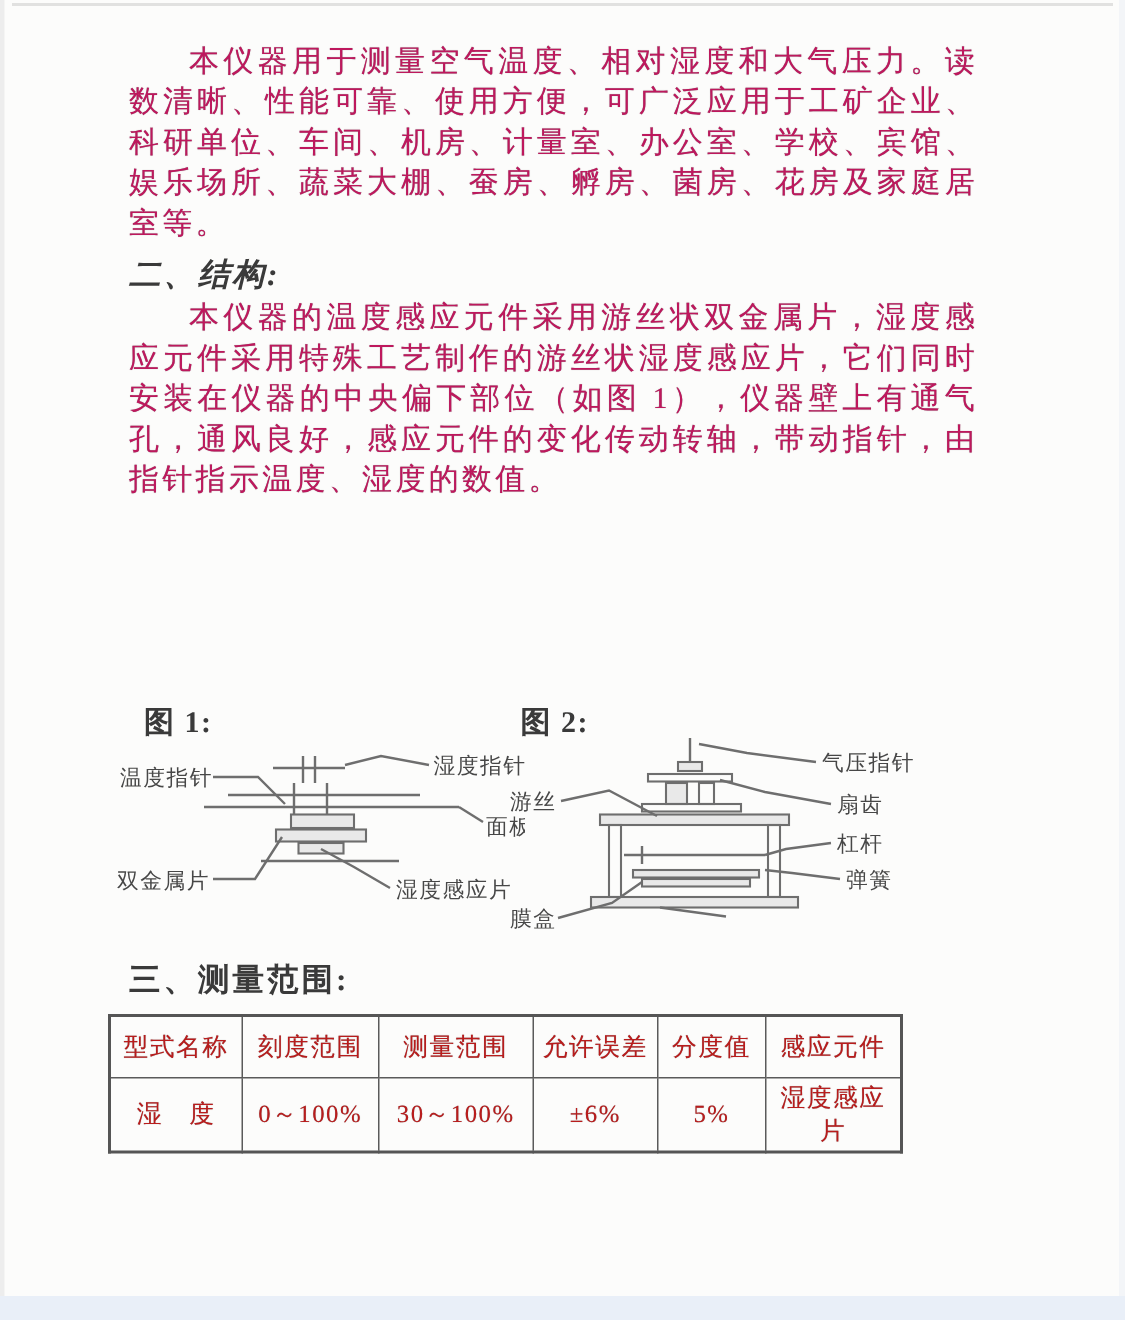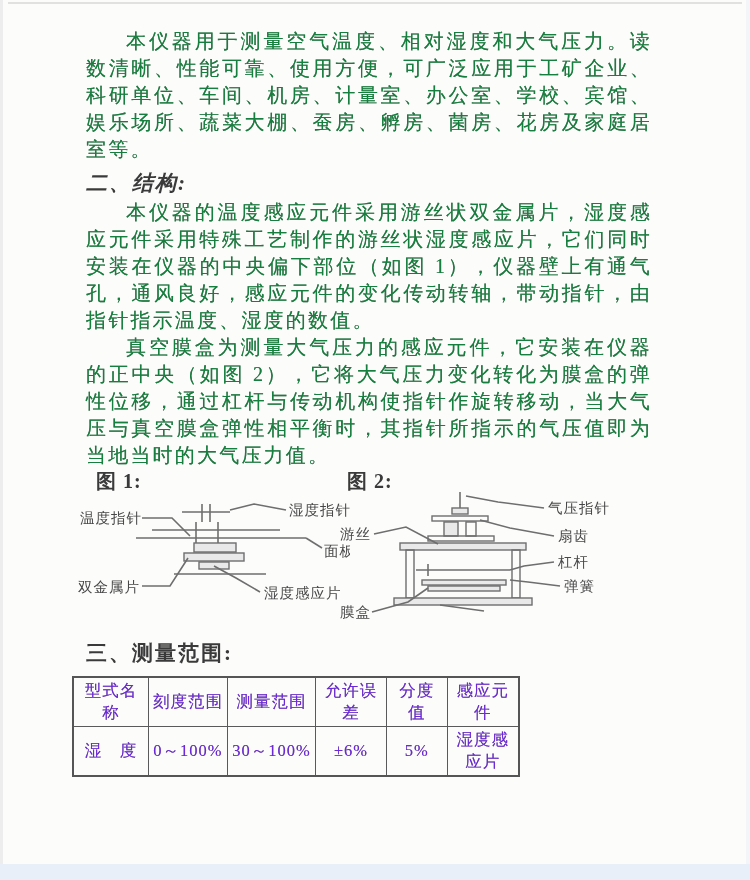--- a/index.html
+++ b/index.html
@@ -12,42 +12,42 @@
   .scan-edge-top{position:absolute;left:8px;top:2px;width:734px;height:2px;background:#dadada;opacity:.8;}
   .scan-edge-left{position:absolute;left:0;top:0;width:3px;height:100%;background:#ededed;}
   .scan-edge-bottom{position:absolute;left:0;bottom:0;width:100%;height:16px;background:#e9eff8;}
   .scan-edge-right{position:absolute;right:0;top:0;width:4px;height:100%;background:#f3f5f8;}
 
   .content-top{position:absolute;left:86px;top:28px;width:566px;}
   h2.sec{font-size:21px;line-height:27px;font-weight:600;color:#3a3a3a;margin:0 0 2px 0;letter-spacing:2px;}
   h2.sec .gap{display:inline-block;width:2.2em;}
   .content-top p{
     font-size:20px;line-height:27px;margin:0;text-indent:2em;
-    text-align:justify;letter-spacing:2.2px;color:#15803d;
+    text-align:justify;letter-spacing:2.2px;color:#be185d;
     text-shadow:0 0 .5px rgba(70,70,70,.65);
   }
   h2.sec.mt{margin-top:7px;font-style:italic;}
 
   .figures{position:absolute;left:0;top:468px;width:750px;height:175px;padding-left:31px;}
   .fig-title{position:absolute;top:0;font-size:20px;font-weight:600;letter-spacing:1px;color:#3a3a3a;}
   #fig1-title{left:96px;}
   #fig2-title{left:347px;}
   .figsvg{position:absolute;}
   #fig1-svg{left:78px;top:28px;}
   #fig2-svg{left:332px;top:16px;}
   .figsvg text{font-family:"Liberation Serif","DejaVu Serif",serif;font-size:14.5px;fill:#474747;letter-spacing:1px;}
   .figsvg line,.figsvg polyline,.figsvg path{stroke:#6e6e6e;stroke-width:1.6;fill:none;}
   .figsvg rect{stroke:#6e6e6e;stroke-width:1.4;fill:#e9e9e9;}
   .figsvg rect.hollow{fill:none;}
 
   .sec3{position:absolute;left:72px;top:640px;width:566px;}
   .sec3 h2{margin-left:14px;}
   table.spec{
-    border-collapse:collapse;margin-top:9px;width:448px;
-    font-size:16.5px;color:#6d28d9;letter-spacing:1px;
+    border-collapse:collapse;margin-top:9px;width:530px;
+    font-size:16.5px;color:#b91c1c;letter-spacing:1px;
     border:2px solid #555;
   }
   table.spec th,table.spec td{
     border:1.4px solid #5a5a5a;text-align:center;vertical-align:middle;
     padding:2px 4px;font-weight:400;
     text-shadow:0 0 .5px rgba(70,70,70,.6);
   }
   table.spec thead th{height:36px;}
   table.spec tbody tr:nth-child(1) td{height:38px;}
   table.spec tbody tr:nth-child(2) td{height:36px;}
@@ -62,21 +62,20 @@
   <div class="scan-edge-top"></div>
   <div class="scan-edge-left"></div>
   <div class="scan-edge-right"></div>
   <div class="scan-edge-bottom"></div>
 
   <div class="content-top">
     <p>本仪器用于测量空气温度、相对湿度和大气压力。读数清晰、性能可靠、使用方便，可广泛应用于工矿企业、科研单位、车间、机房、计量室、办公室、学校、宾馆、娱乐场所、蔬菜大棚、蚕房、孵房、菌房、花房及家庭居室等。</p>
 
     <h2 class="sec mt">二、结构:</h2>
     <p>本仪器的温度感应元件采用游丝状双金属片，湿度感应元件采用特殊工艺制作的游丝状湿度感应片，它们同时安装在仪器的中央偏下部位（如图 1），仪器壁上有通气孔，通风良好，感应元件的变化传动转轴，带动指针，由指针指示温度、湿度的数值。</p>
-    <p>真空膜盒为测量大气压力的感应元件，它安装在仪器的正中央（如图 2），它将大气压力变化转化为膜盒的弹性位移，通过杠杆与传动机构使指针作旋转移动，当大气压与真空膜盒弹性相平衡时，其指针所指示的气压值即为当地当时的大气压力值。</p>
   </div>
 
   <div class="figures">
     <div class="fig-title" id="fig1-title">图 1:</div>
     <div class="fig-title" id="fig2-title">图 2:</div>
 
     <svg class="figsvg" id="fig1-svg" width="272" height="130" viewBox="0 0 272 130">
 
       <line x1="104" y1="16" x2="152" y2="16"></line>
       <line x1="124" y1="8" x2="124" y2="26"></line>

